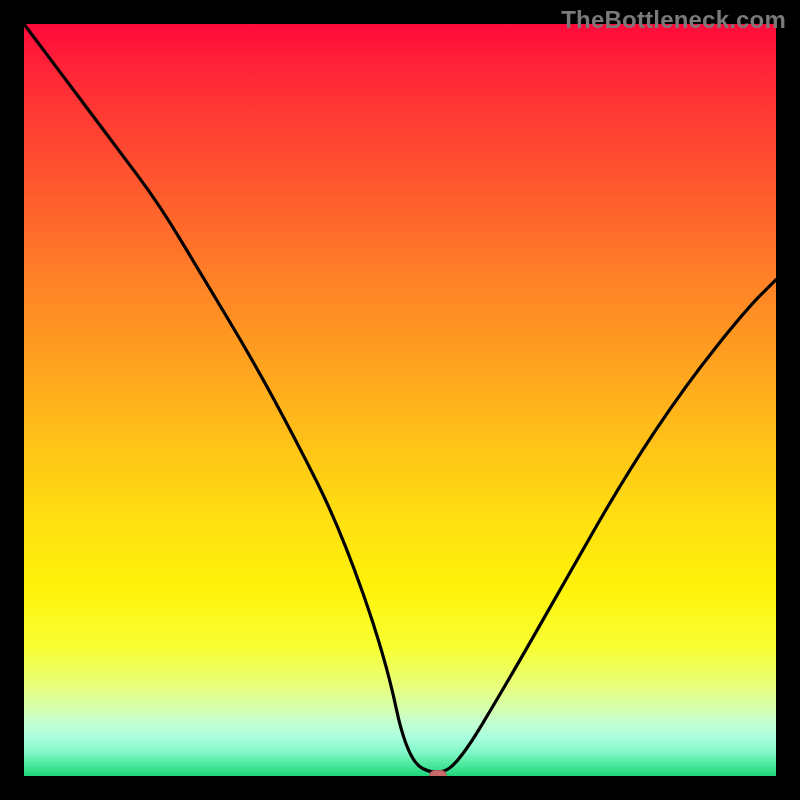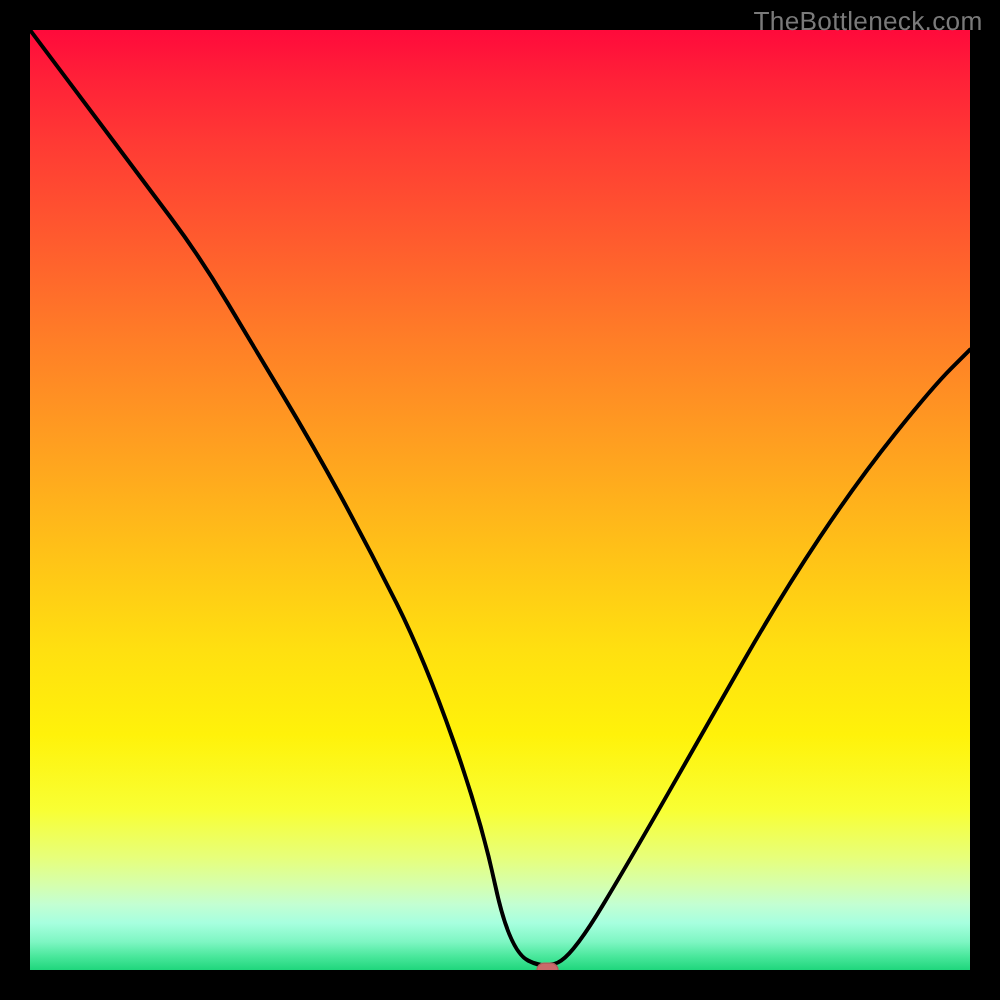--- a/index.html
+++ b/index.html
@@ -15,22 +15,22 @@
     position: relative;
     width: 800px;
     height: 800px;
     background: #000;
   }
   .watermark {
     position: absolute;
     top: 6px;
     right: 14px;
     color: #7a7a7a;
-    font-size: 21px;
-    font-weight: 400;
+    font-size: 24px;
+    font-weight: 700;
     letter-spacing: 0.2px;
     z-index: 3;
     font-family: Arial, sans-serif;
   }
   .plot {
     position: absolute;
     left: 24px;
     top: 24px;
     width: 752px;
     height: 752px;

